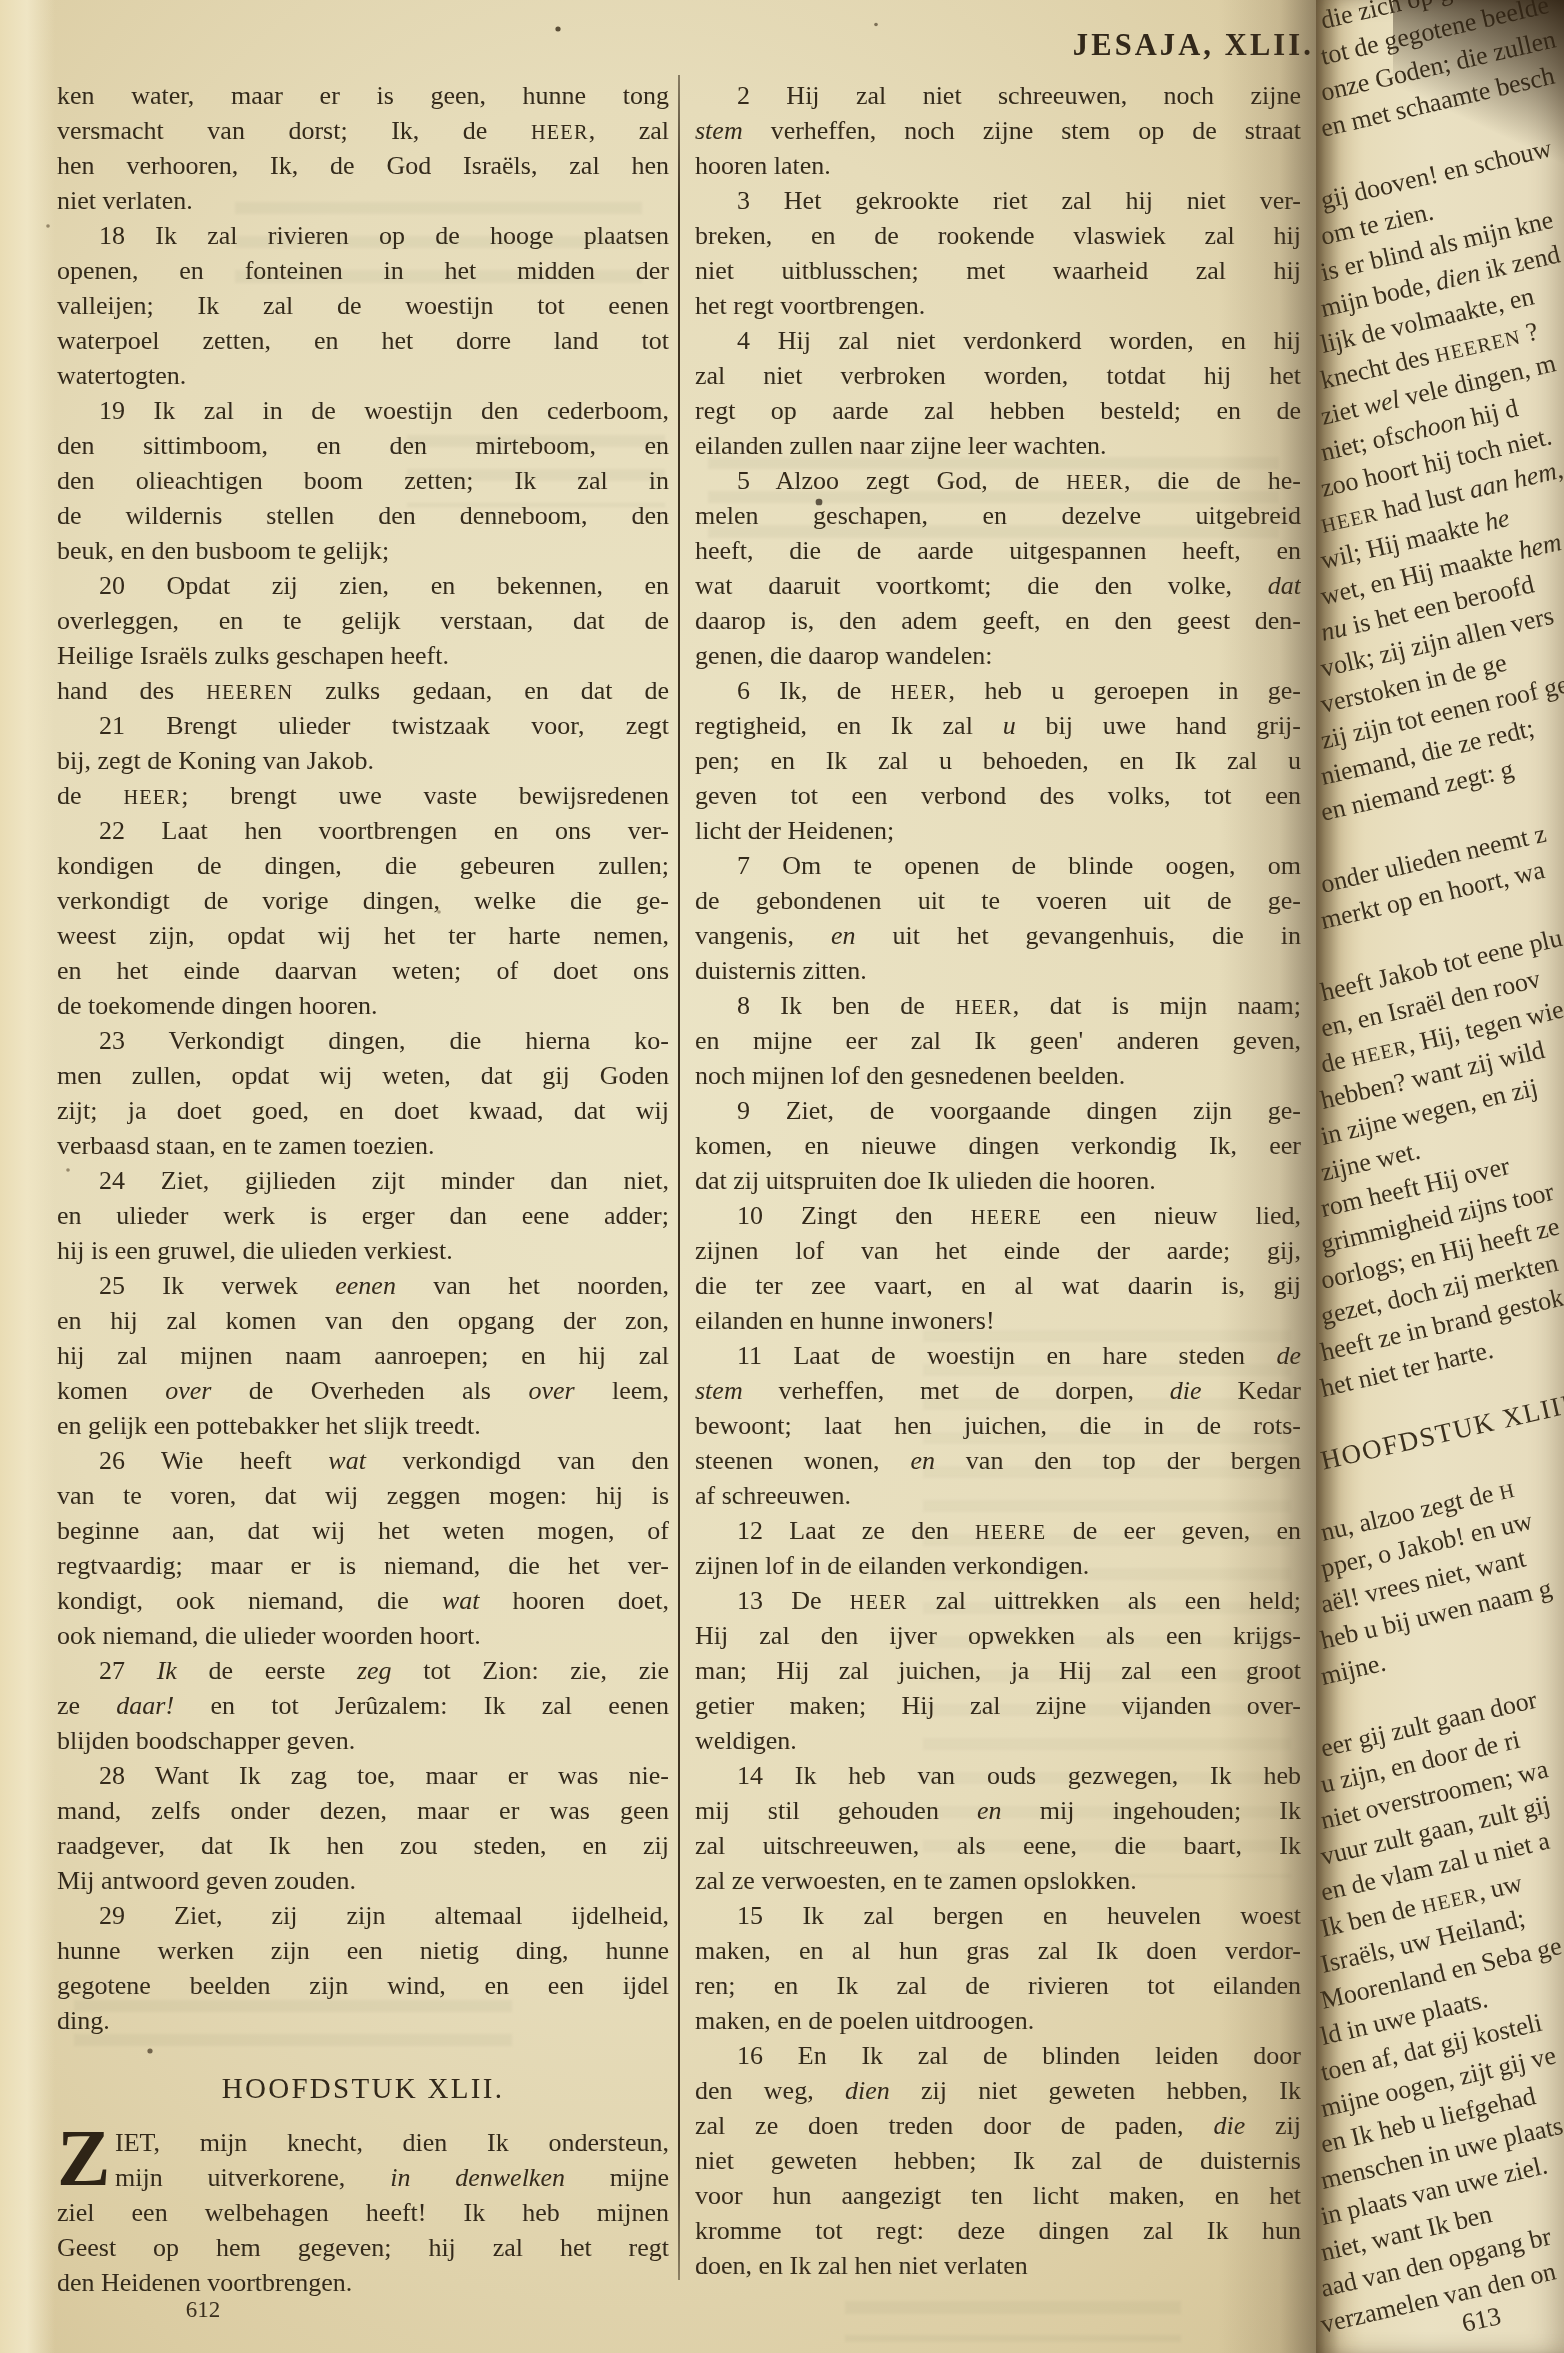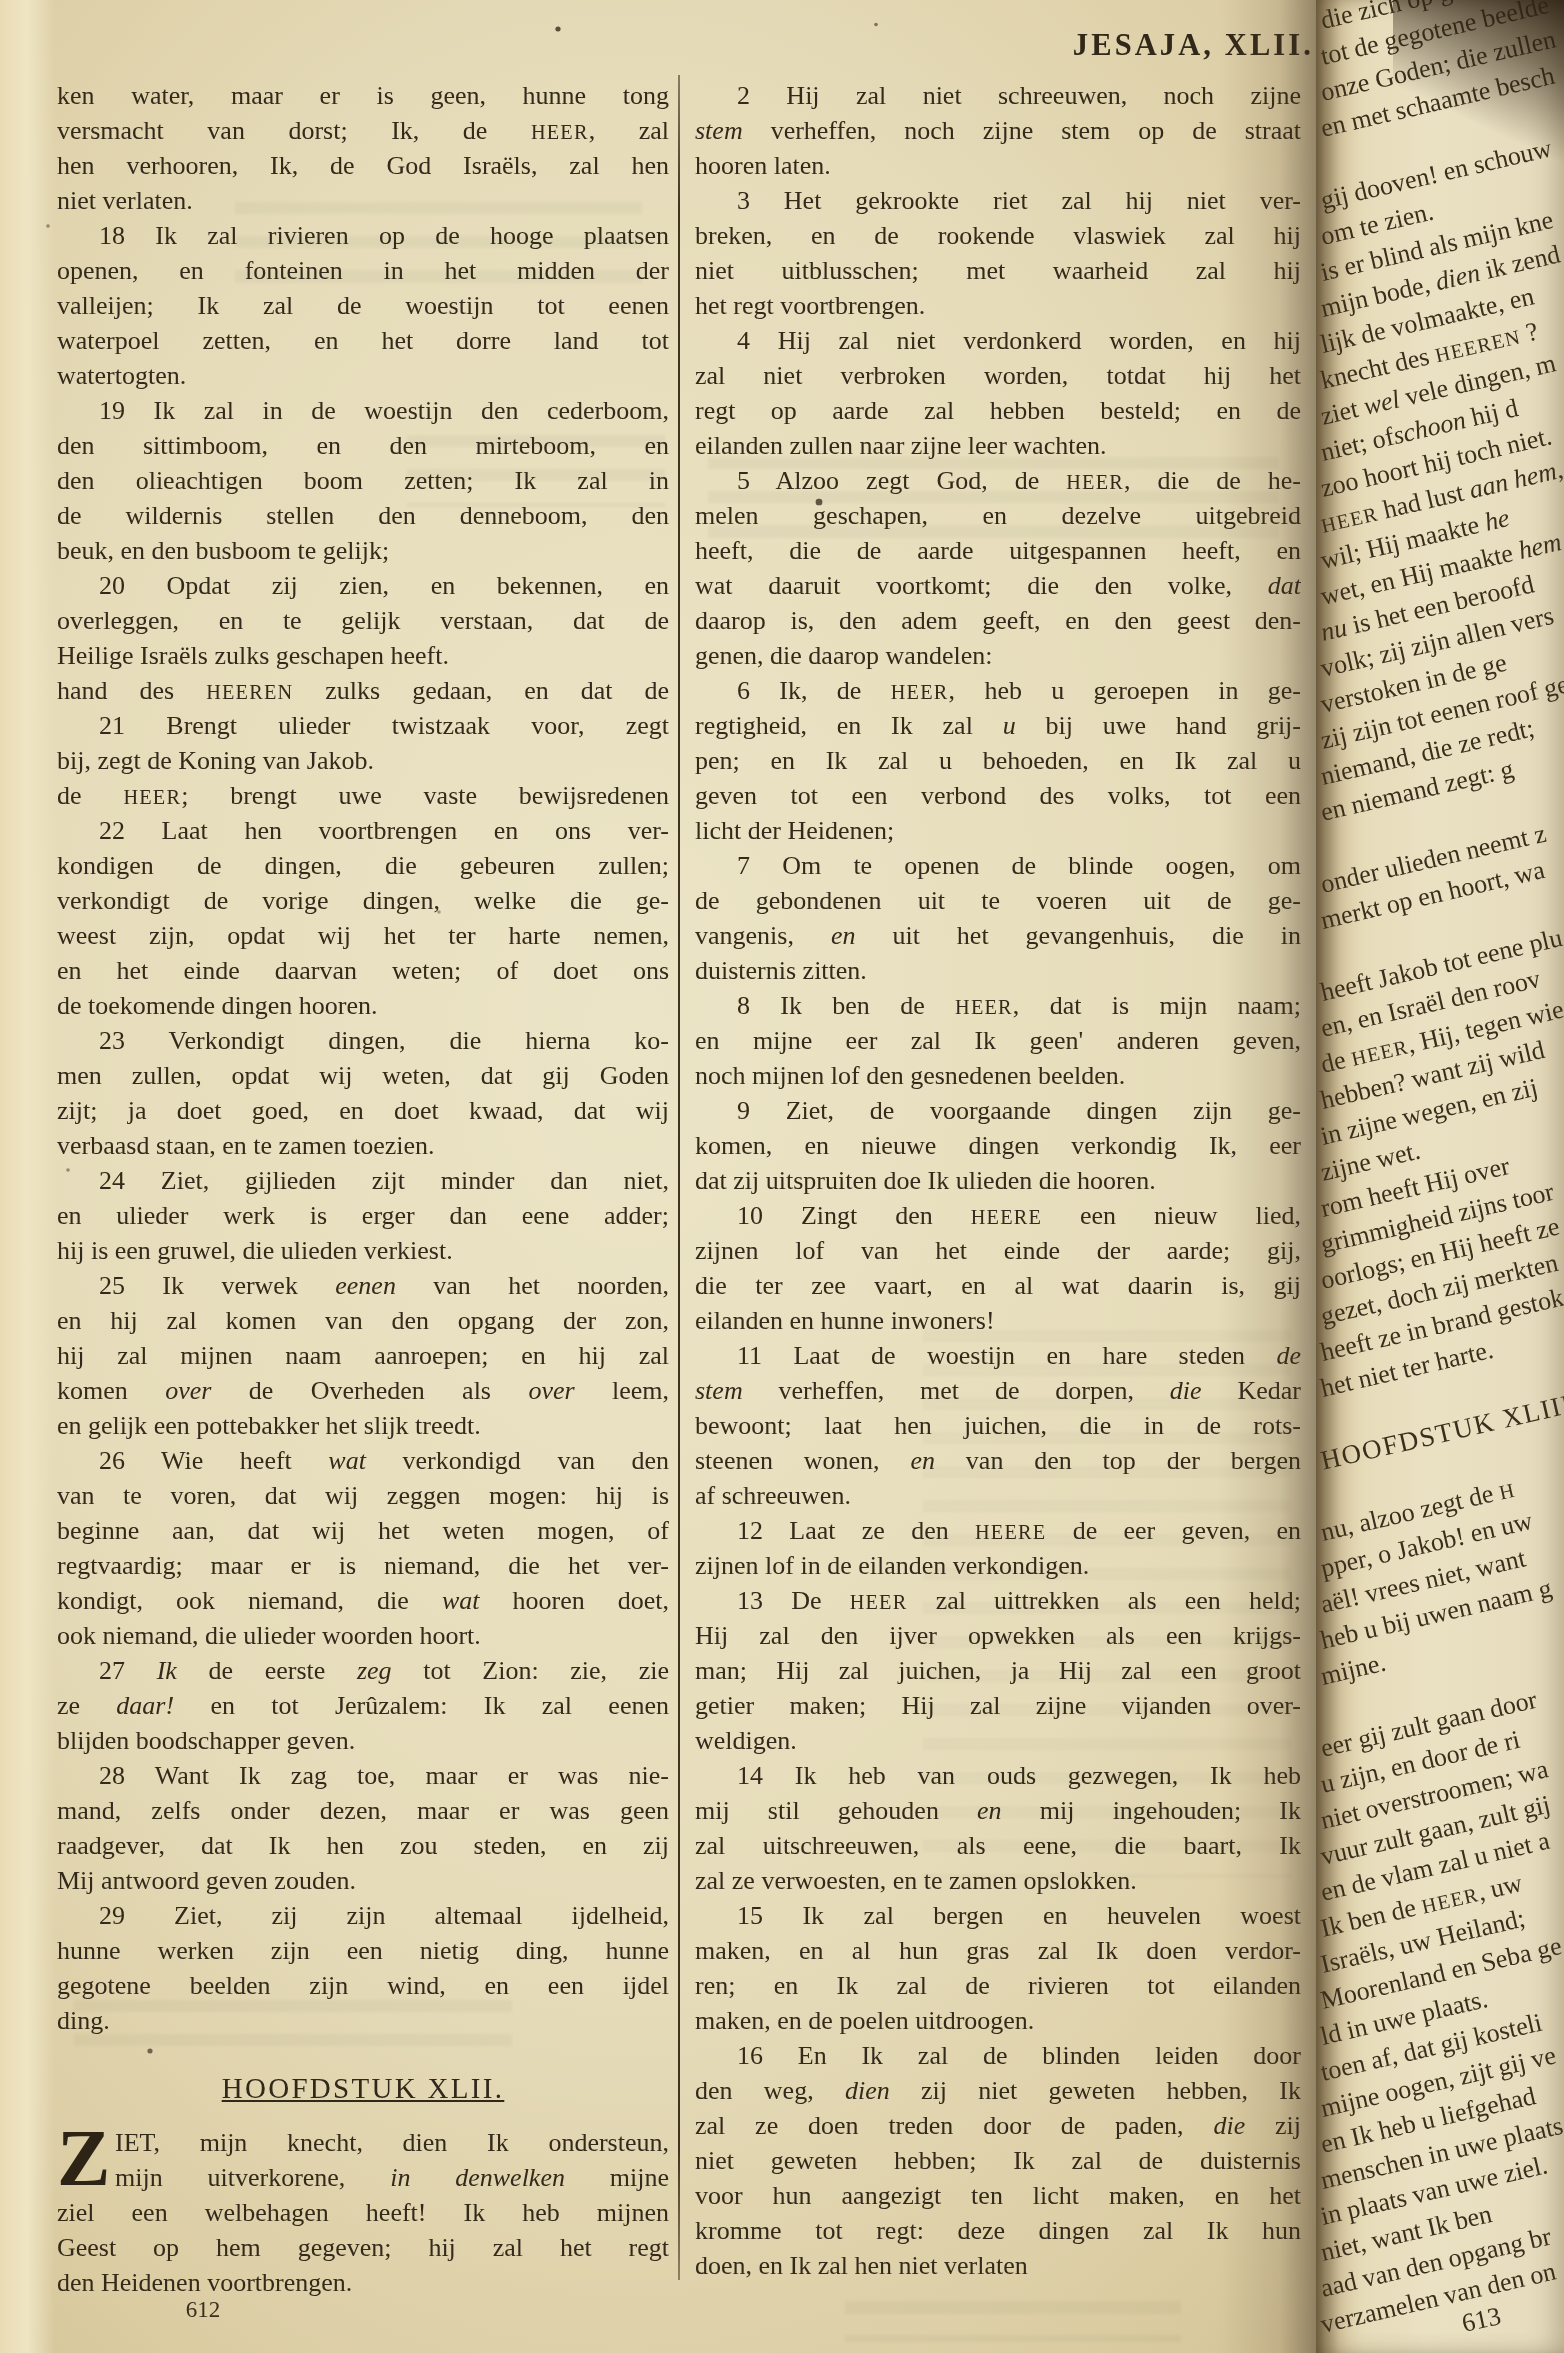--- a/index.html
+++ b/index.html
@@ -27,21 +27,21 @@
   .col-right { left:695px; width:606px; }
 
   .line { height:35px; overflow:hidden; text-align:justify; text-align-last:justify; }
   .line.last { text-align-last:left; }
   .line.indent { text-indent:42px; }
   .line i { }
   .sc { font-size:0.78em; letter-spacing:0.06em; }
 
   .chapter-heading {
     text-align:center; font-size:29px; letter-spacing:2.3px;
-    margin-top:33px; margin-bottom:19px; color:#32281a;text-decoration:underline;
+    margin-top:33px; margin-bottom:19px; color:#32281a;
   }
   .dropcap {
     float:left; width:58px; height:70px;
     font-size:80px; line-height:66px; font-weight:700; color:#2e2416;
   }
 
   .column-divider {
     position:absolute; left:678px; top:75px; width:2.3px; height:2205px;
     background:linear-gradient(to bottom, rgba(58,46,28,.55), #3f3322 6%, #3f3322 94%, rgba(58,46,28,.5));
   }

